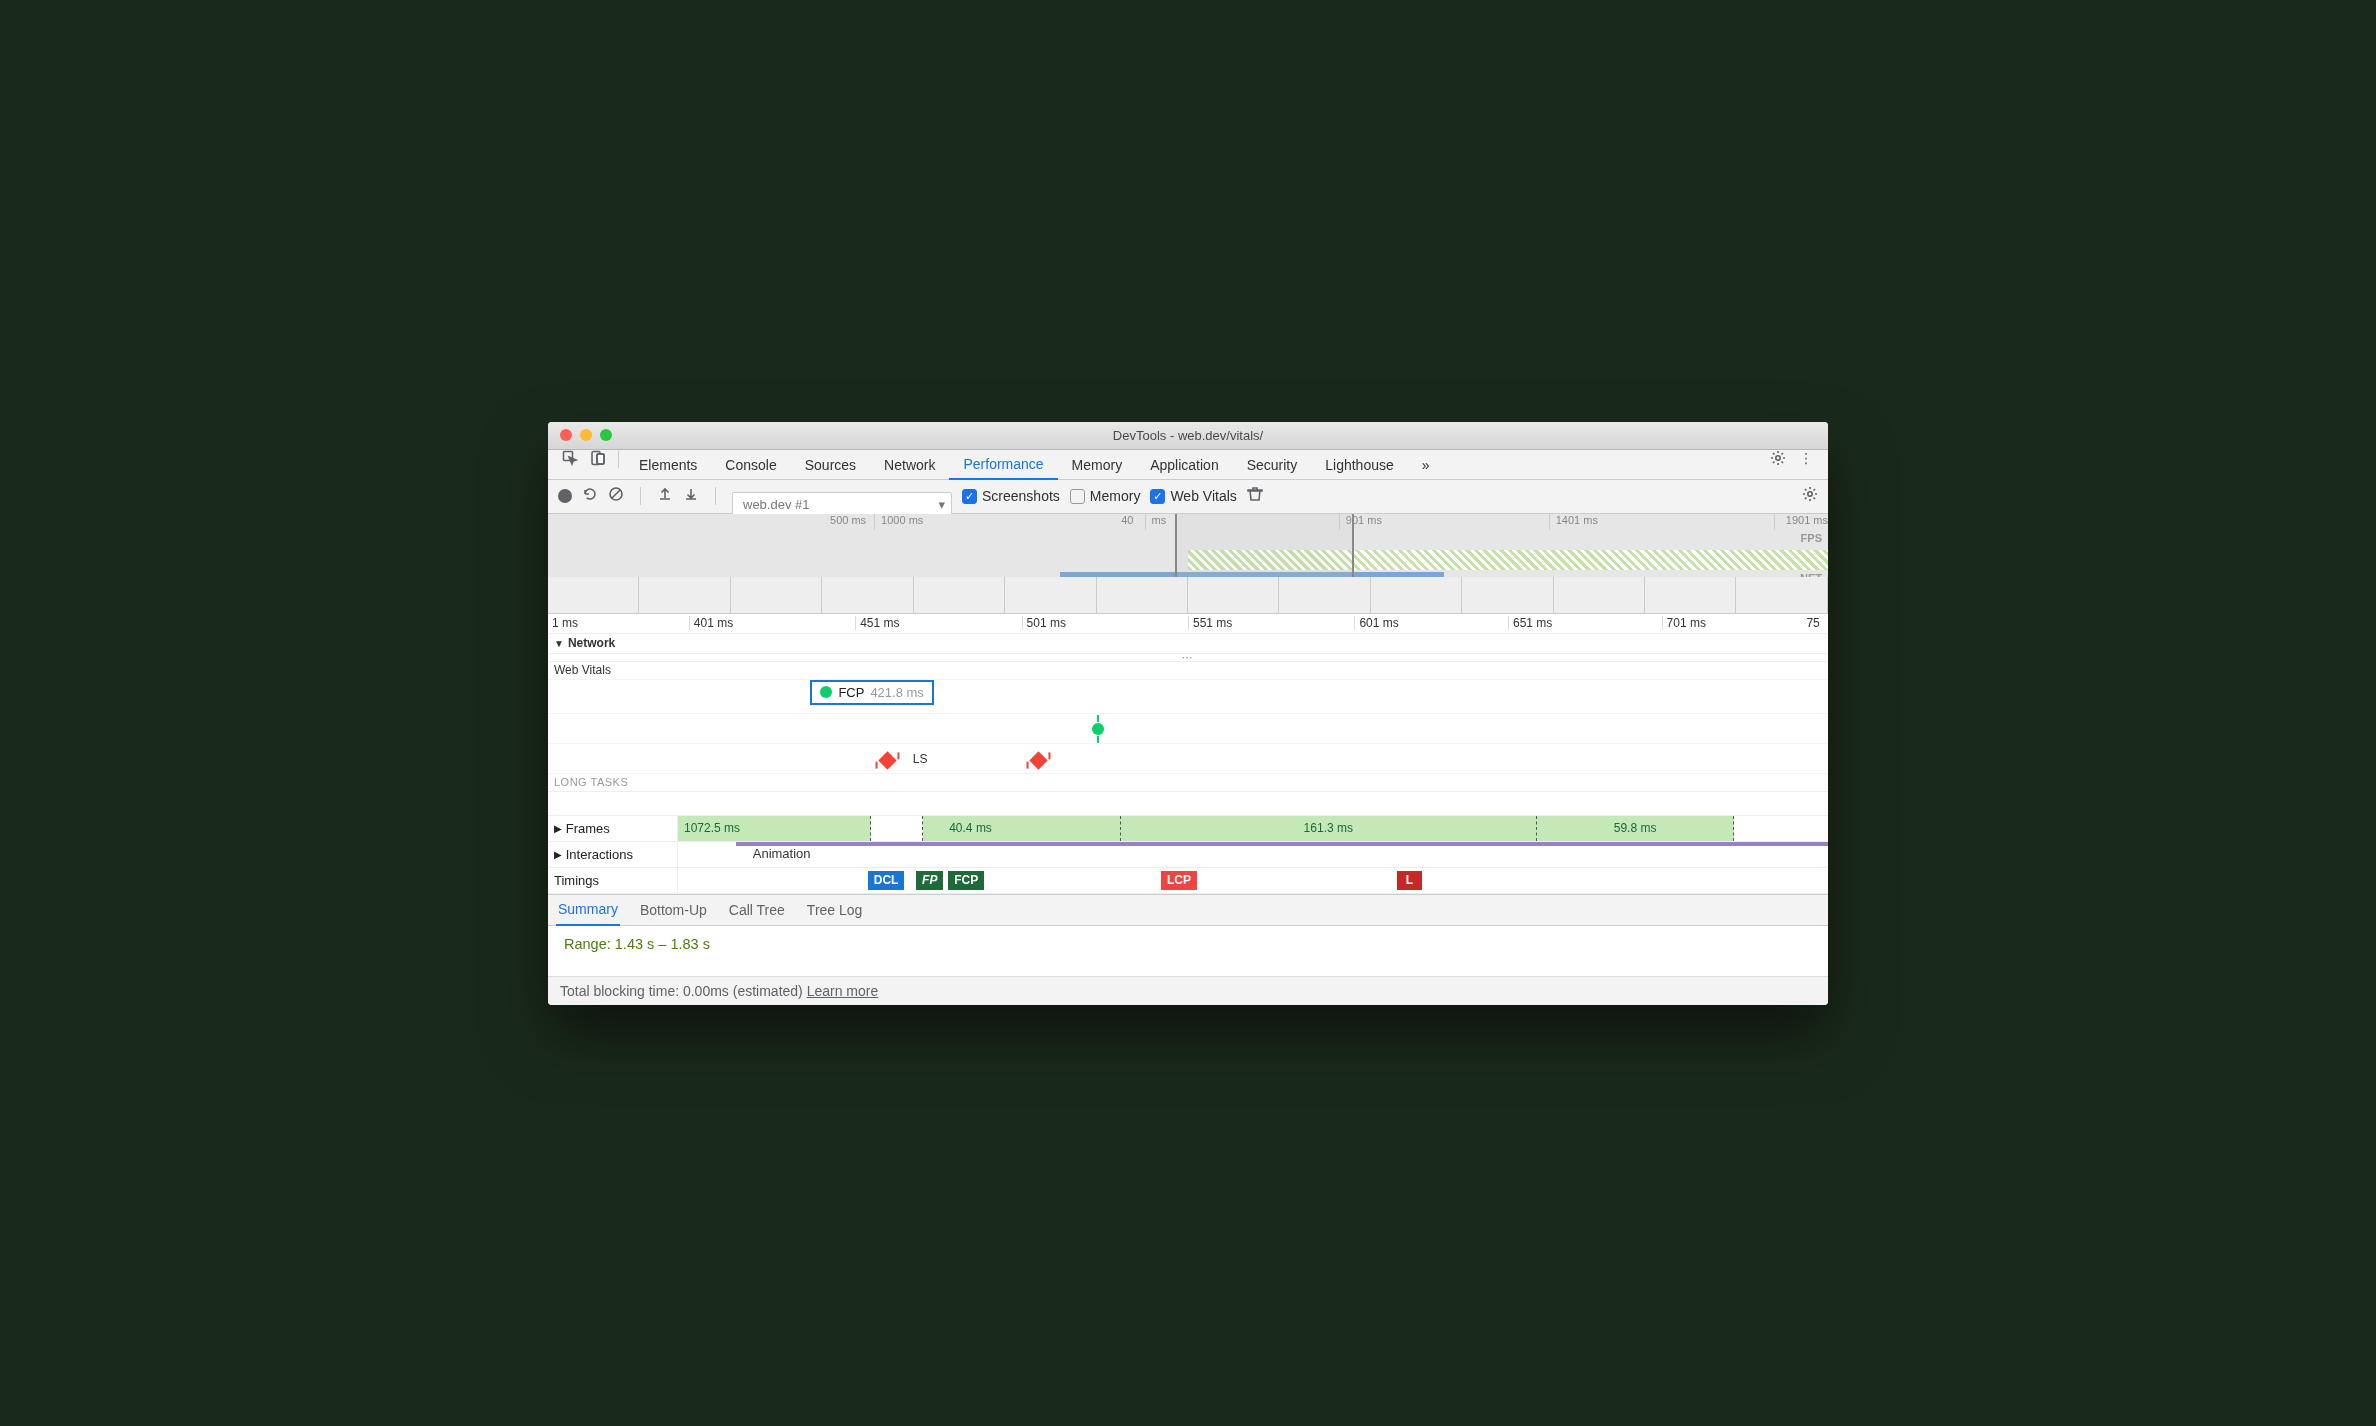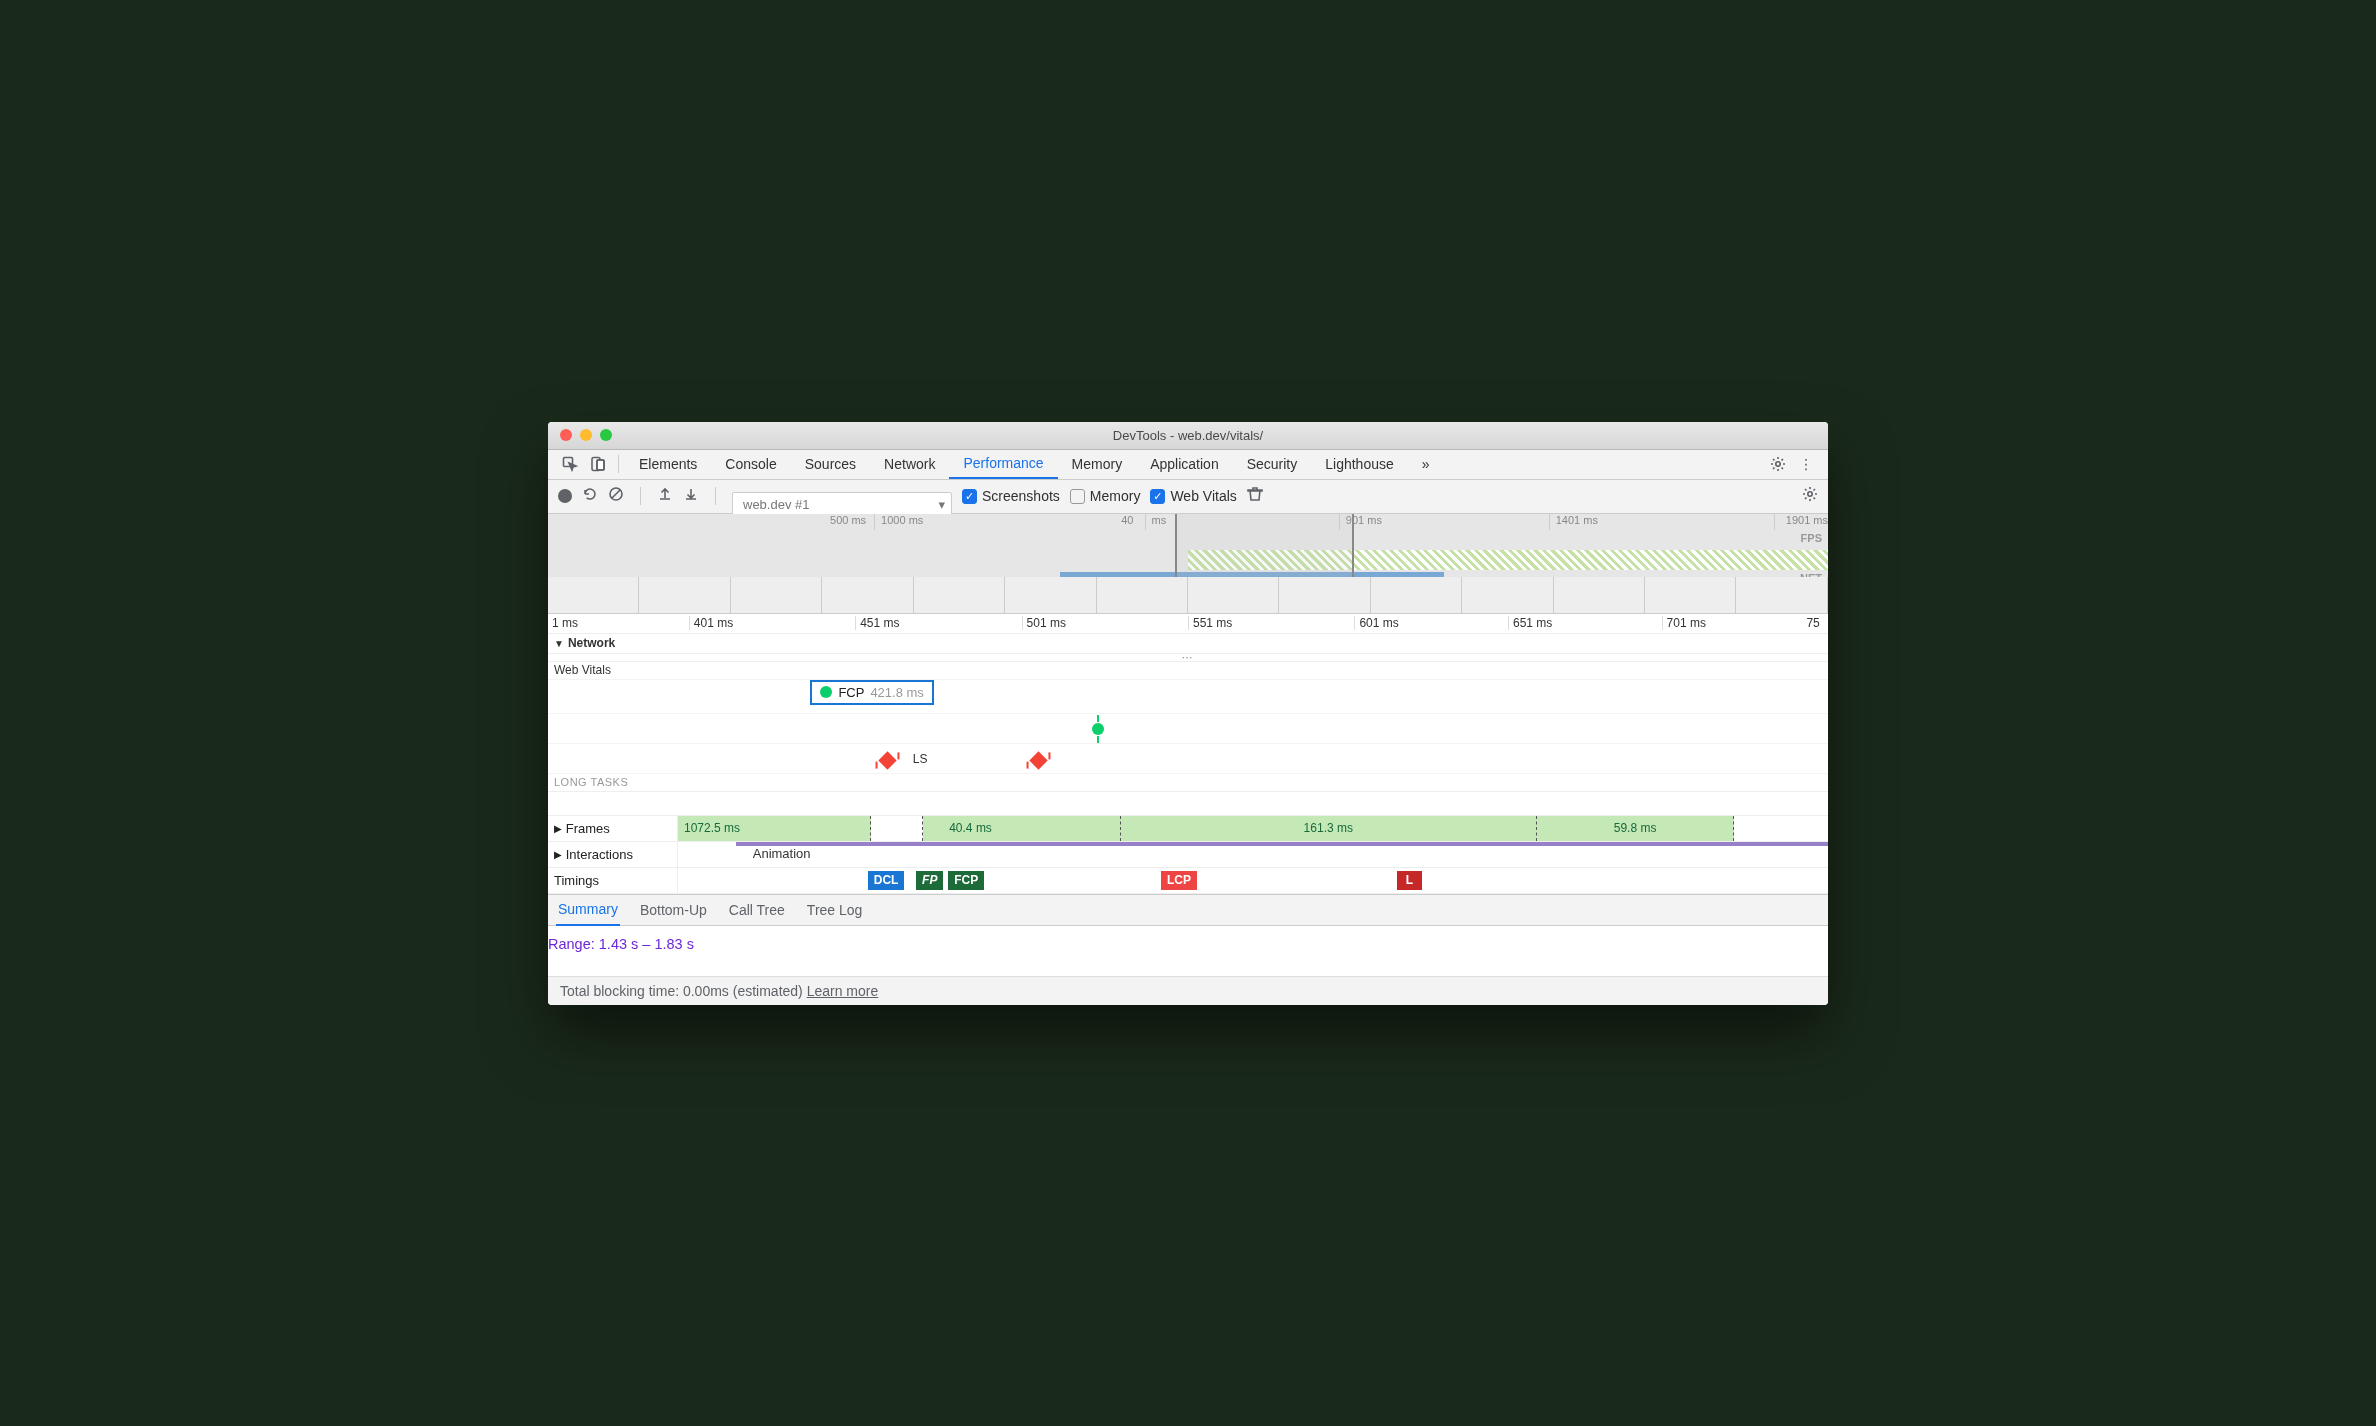--- a/index.html
+++ b/index.html
@@ -3,21 +3,21 @@
 <meta charset="utf-8">
 <style>
 * { margin:0; padding:0; box-sizing:border-box; font-family:-apple-system,BlinkMacSystemFont,"Segoe UI",Helvetica,Arial,sans-serif; }
 body { background:#1a2a1a; display:flex; align-items:center; justify-content:center; min-height:100vh; }
 .window { width:1280px; background:#fff; border-radius:4px; box-shadow:0 30px 60px rgba(0,0,0,.5); overflow:hidden; }
 .titlebar { height:28px; background:linear-gradient(#e9e9e9,#d6d6d6); display:flex; align-items:center; padding:0 12px; position:relative; border-bottom:1px solid #b8b8b8; }
 .dots { display:flex; gap:8px; }
 .dot { width:12px; height:12px; border-radius:50%; }
 .dot.r{background:#ff5f57;} .dot.y{background:#febc2e;} .dot.g{background:#28c840;}
 .title { position:absolute; left:0; right:0; text-align:center; font-size:13px; color:#4a4a4a; }
-.maintabs { height:30px; display:flex; align-items:center; border-bottom:1px solid #ccc; padding:0 8px; background:#f3f3f3; }
+.maintabs { height:30px; display:flex; align-items:flex-start; border-bottom:1px solid #ccc; padding:0 8px; background:#f3f3f3; }
 .maintabs .ic { width:28px; display:flex; justify-content:center; color:#555; font-size:14px; }
 .sep { width:1px; height:18px; background:#ccc; margin:0 6px; }
 .maintabs .tab { padding:0 14px; font-size:14px; color:#333; cursor:pointer; height:30px; display:flex; align-items:center; }
 .maintabs .tab.active { color:#1a73e8; border-bottom:2px solid#1a73e8; }
 .toolbar { height:34px; display:flex; align-items:center; padding:0 10px; gap:10px; border-bottom:1px solid#ccc; background:#f3f3f3; }
 .toolbar .tb { color:#5f6368; font-size:16px; cursor:pointer; }
 .recdot { width:14px; height:14px; border-radius:50%; background:#5f6368; }
 .dropdown { border:1px solid#ccc; background:#fff; height:24px; padding:0 22px 0 10px; font-size:13px; color:#777; display:flex; align-items:center; border-radius:2px; position:relative; min-width:220px;margin-top:16px; }
 .dropdown::after { content:"▾"; position:absolute; right:6px; color:#777; }
 .chk { display:flex; align-items:center; gap:5px; font-size:14px; color:#303030; }
@@ -58,21 +58,21 @@
 .framebar { position:absolute; top:0; bottom:0; display:flex; align-items:center; font-size:12px; color:#186a3b; border-right:1px dashed#555; overflow:hidden; }
 .framebar.g { background:#c5e8b7; }
 .purpline { position:absolute; top:0; height:4px; background:#9680c8; }
 .animlbl { position:absolute; font-size:13px; color:#333; top:4px; }
 .timing { position:absolute; top:3px; height:19px; padding:0 6px; font-size:12px; color:#fff; display:flex; align-items:center; font-weight:600; }
 .timing.dcl{background:#1976d2;} .timing.fp{background:#1e6b3a;font-style:italic;} .timing.fcp{background:#1e6b3a;}
 .timing.lcp{background:#ef4444;} .timing.l{background:#c62828; padding:0 9px;}
 .bottomtabs { height:32px; display:flex; align-items:center; background:#f3f3f3; border-top:1px solid#ccc; border-bottom:1px solid#ccc; padding:0 8px; gap:18px; font-size:14px; }
 .bottomtabs .t { color:#5f6368; cursor:pointer; padding:7px 2px; }
 .bottomtabs .t.active { color:#1a73e8; border-bottom:2px solid#1a73e8; }
-.summary { padding:10px 0; font-size:14.5px; color:#6d28d9; min-height:50px; }
+.summary { padding:10px 16px; font-size:14.5px; color:#4d7c0f; min-height:50px; }
 .footer { padding:6px 12px; font-size:14px; color:#5f6368; background:#f3f3f3; border-top:1px solid#ddd; }
 .footer .lm { text-decoration:underline; cursor:pointer; }
 svg.ico { width:16px; height:16px; stroke:#5f6368; fill:none; stroke-width:1.6; }
 </style>
 </head>
 <body>
 
 <div class="window">
 
   <div class="titlebar">

